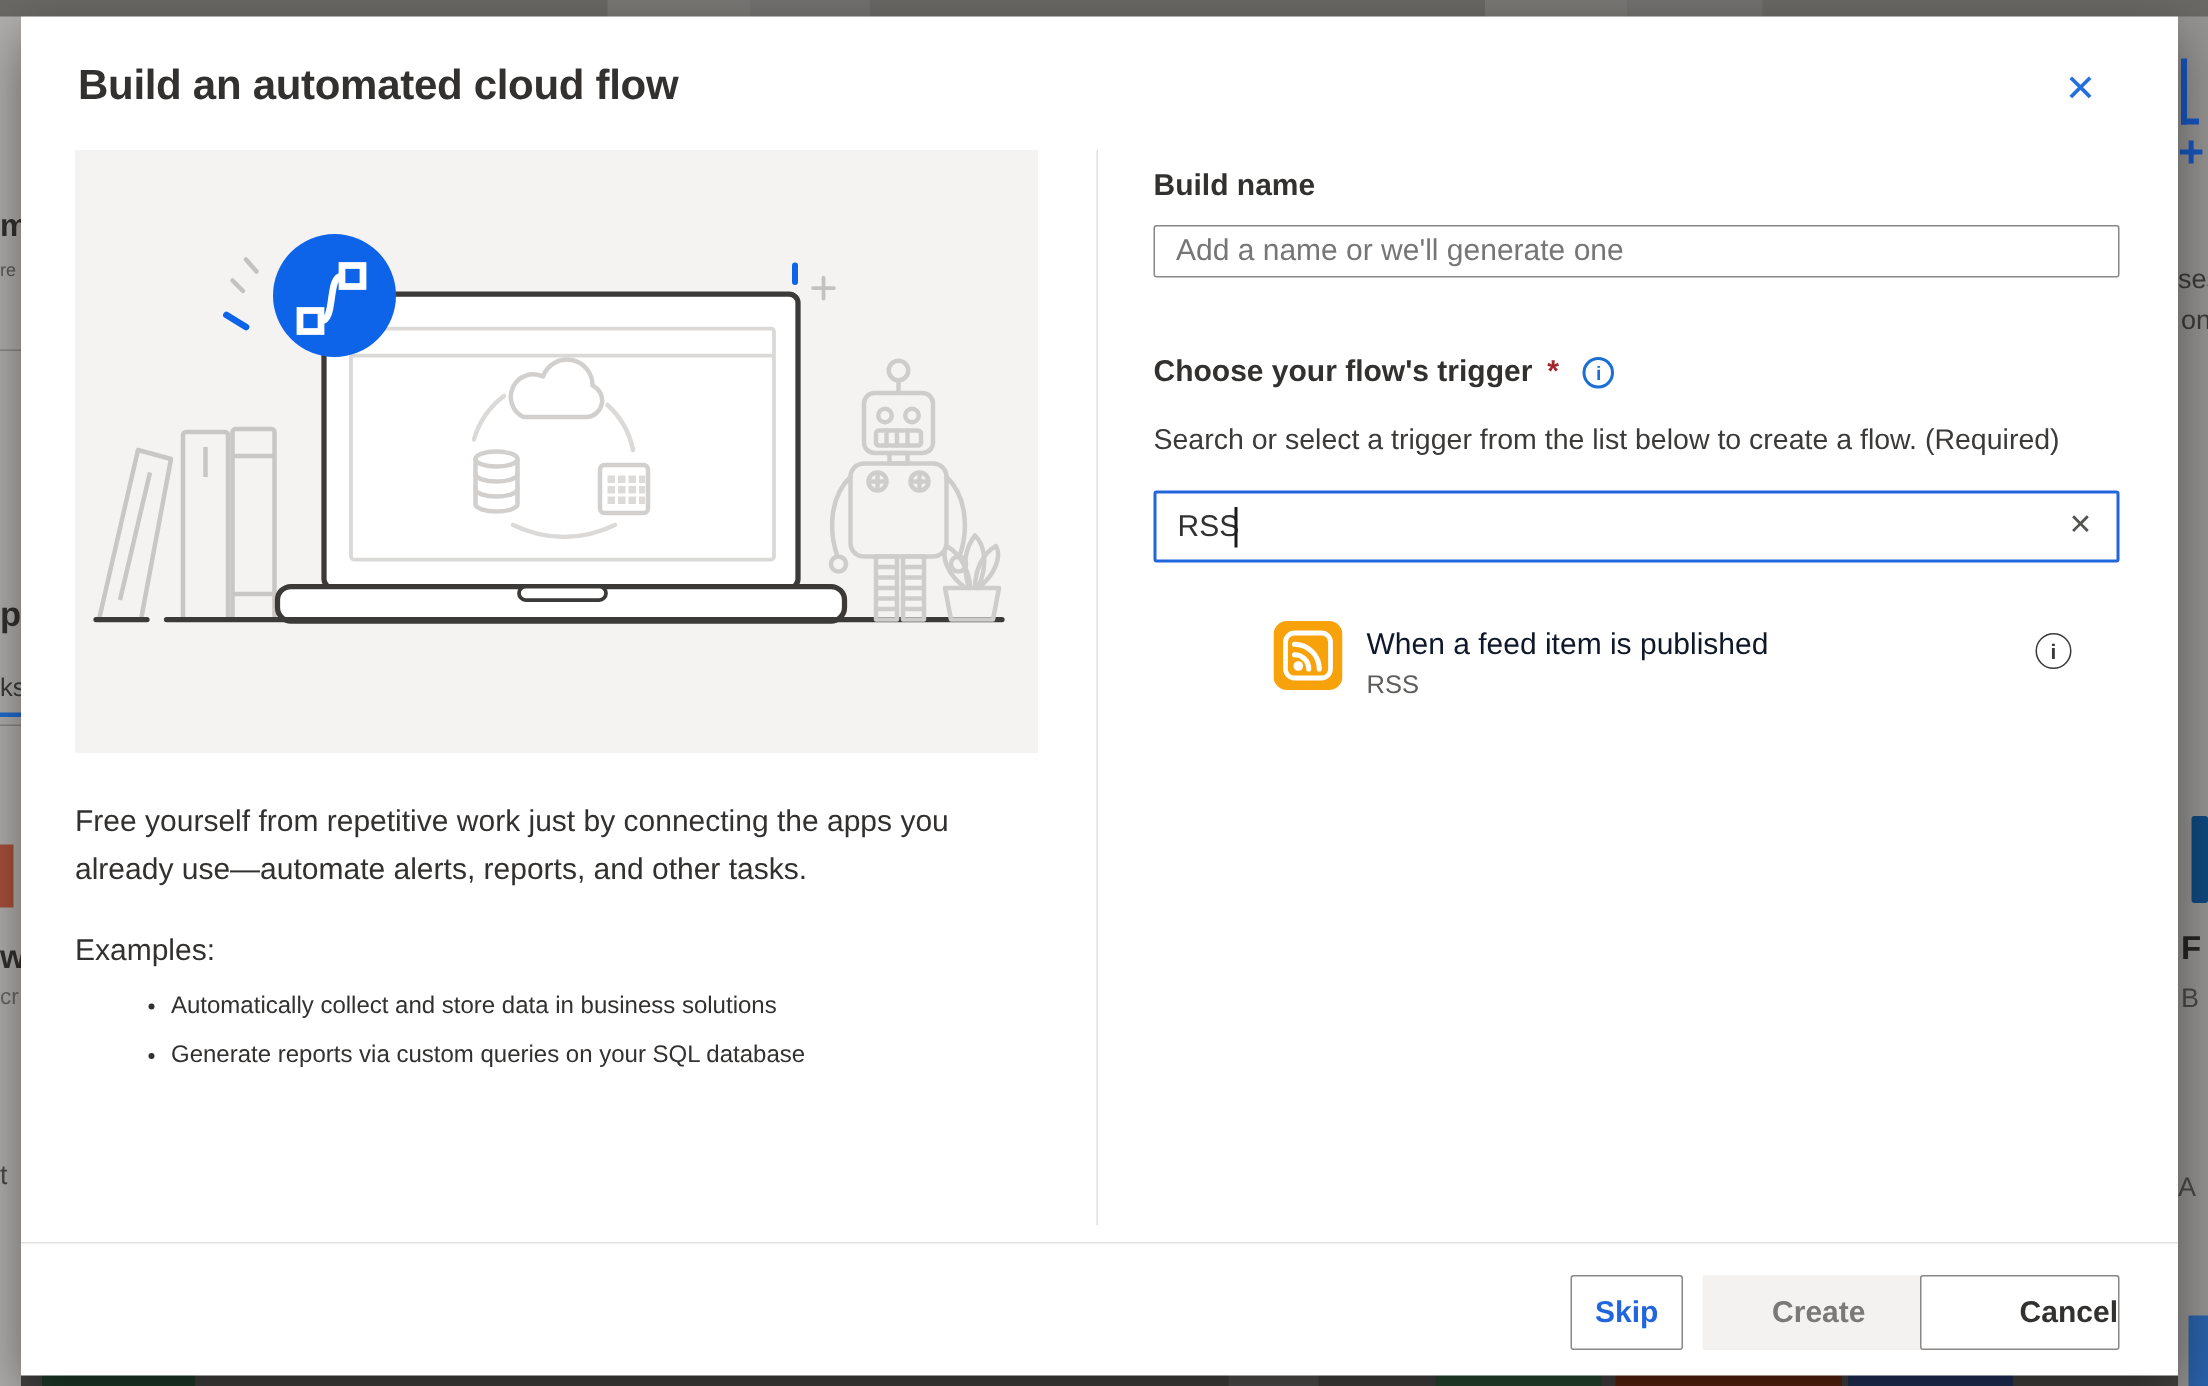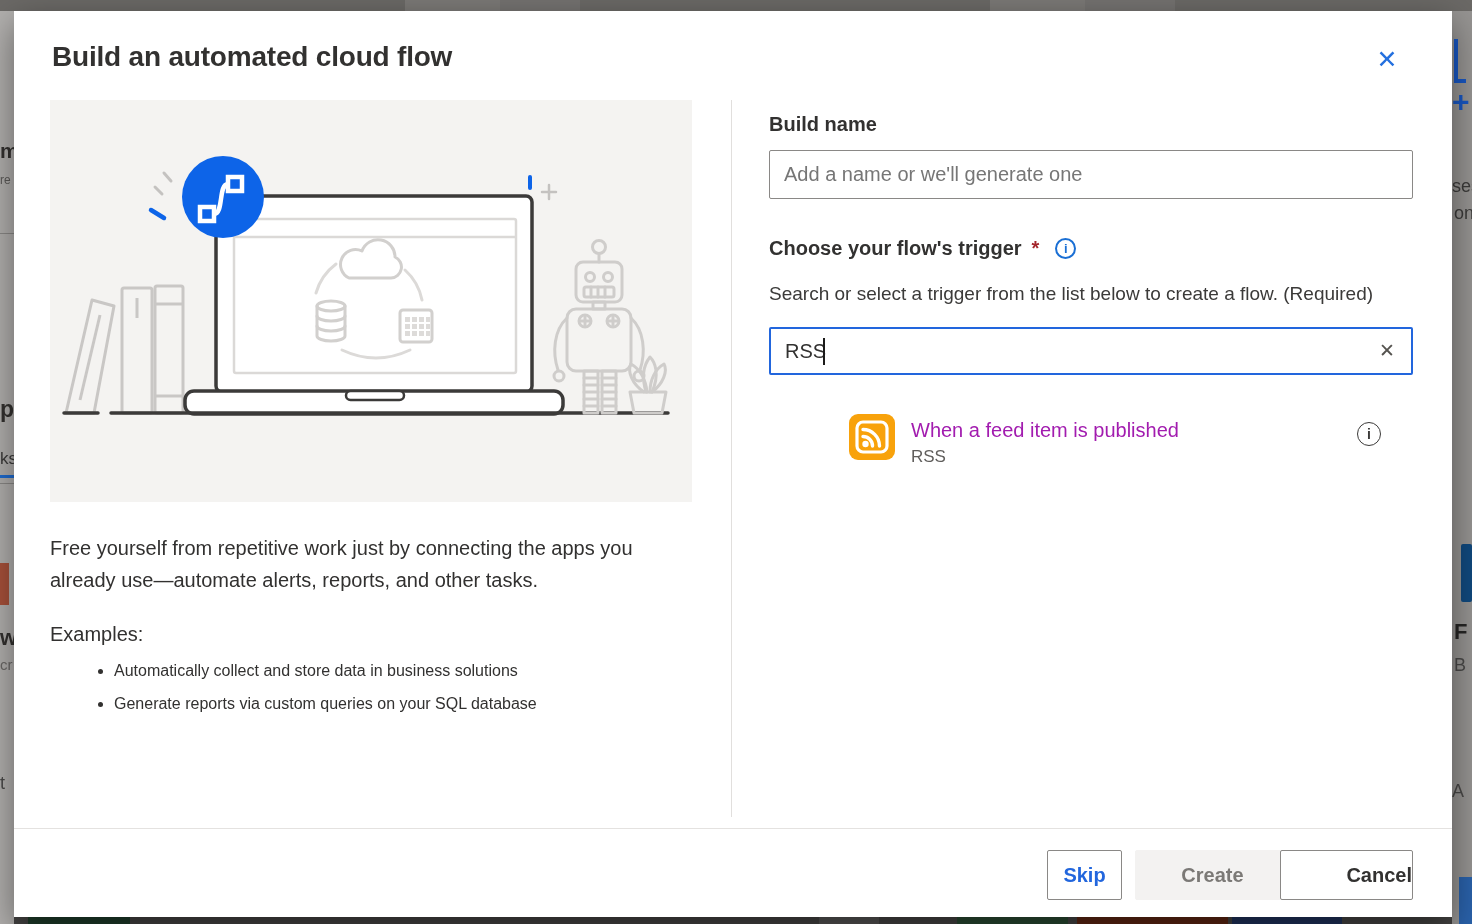--- a/index.html
+++ b/index.html
@@ -36,21 +36,21 @@
   .illustration { position:absolute; left:36px; top:89px; width:642px; height:402px; background:#f4f3f1; }
   .desc { position:absolute; left:36px; top:521px; width:632px; font-size:20px;
     line-height:32px; color:#323130; }
   .examples-label { position:absolute; left:36px; top:612px; font-size:20px; color:#323130; }
   .examples-list { position:absolute; left:100px; top:644px; width:580px; }
   .examples-list li { font-size:16px; line-height:32px; color:#323130; margin-bottom:1px; }
 
   
   .rp-label { position:absolute; font-size:20px; font-weight:600; color:#323130; }
   .flow-name-label { left:755px; top:102px; }
-  .flow-name-input { position:absolute; left:755px; top:139px; width:644px; height:49px;
+  .flow-name-input { position:absolute; left:755px; top:139px; width:644px; height:35px;
     border:1px solid #8a8886; border-radius:2px; padding:0 14px; font-size:20px;
     color:#323130; font-family:"Liberation Sans",sans-serif; outline:none; }
   .flow-name-input::placeholder { color:#767676; }
 
   .trigger-label-row { position:absolute; left:755px; top:226px; display:flex; align-items:center; gap:8px; }
   .trigger-label-row .lbl { font-size:20px; font-weight:600; color:#323130; }
   .req-star { color:#a4262c; font-size:20px; font-weight:600; margin-left:2px; }
   .info-icon { display:inline-flex; align-items:center; justify-content:center;
     width:21px; height:21px; border-radius:50%; font-size:13px; font-weight:600;
     background:none; cursor:pointer; margin-left:8px; }
@@ -61,21 +61,21 @@
     border:2px solid #2266dd; border-radius:2px; background:#fff; }
   .search-input { position:absolute; left:0; top:0; width:100%; height:100%;
     border:none; outline:none; padding:0 44px 0 14px; font-size:20px; color:#323130;
     font-family:"Liberation Sans",sans-serif; background:transparent; }
   .caret { position:absolute; left:52px; top:9px; width:2px; height:27px; background:#1b1a19; }
   .clear-btn { position:absolute; right:10px; top:8px; width:28px; height:28px; border:none;
     background:none; color:#55534f; font-size:19px; line-height:28px; text-align:center; cursor:pointer; }
 
   .result-row { position:absolute; left:755px; top:400px; width:644px; height:64px; cursor:pointer; }
   .rss-tile { position:absolute; left:80px; top:3px; width:46px; height:46px; }
-  .result-title { position:absolute; left:142px; top:8px; font-size:20px; color:#a21caf; }
+  .result-title { position:absolute; left:142px; top:8px; font-size:20px; color:#0f172a; }
   .result-sub { position:absolute; left:142px; top:36px; font-size:17px; color:#605e5c; }
   .row-info { position:absolute; left:588px; top:11px; width:24px; height:24px; border-radius:50%;
     border:1.5px solid #3b3a39; color:#3b3a39; font-size:14px; font-weight:600;
     display:flex; align-items:center; justify-content:center; background:none; cursor:pointer; }
 
   
   .btn { position:absolute; top:839px; height:50px; font-size:20px; font-weight:600;
     border-radius:2px; cursor:pointer; font-family:"Liberation Sans",sans-serif; }
   .btn-skip   { left:1033px; width:75px;  background:#fff; border:1px solid #8a8886; color:#2266dd; }
   .btn-create { left:1121px; width:155px; background:#f3f2f1; border:1px solid #f3f2f1; color:#7b7976; }

